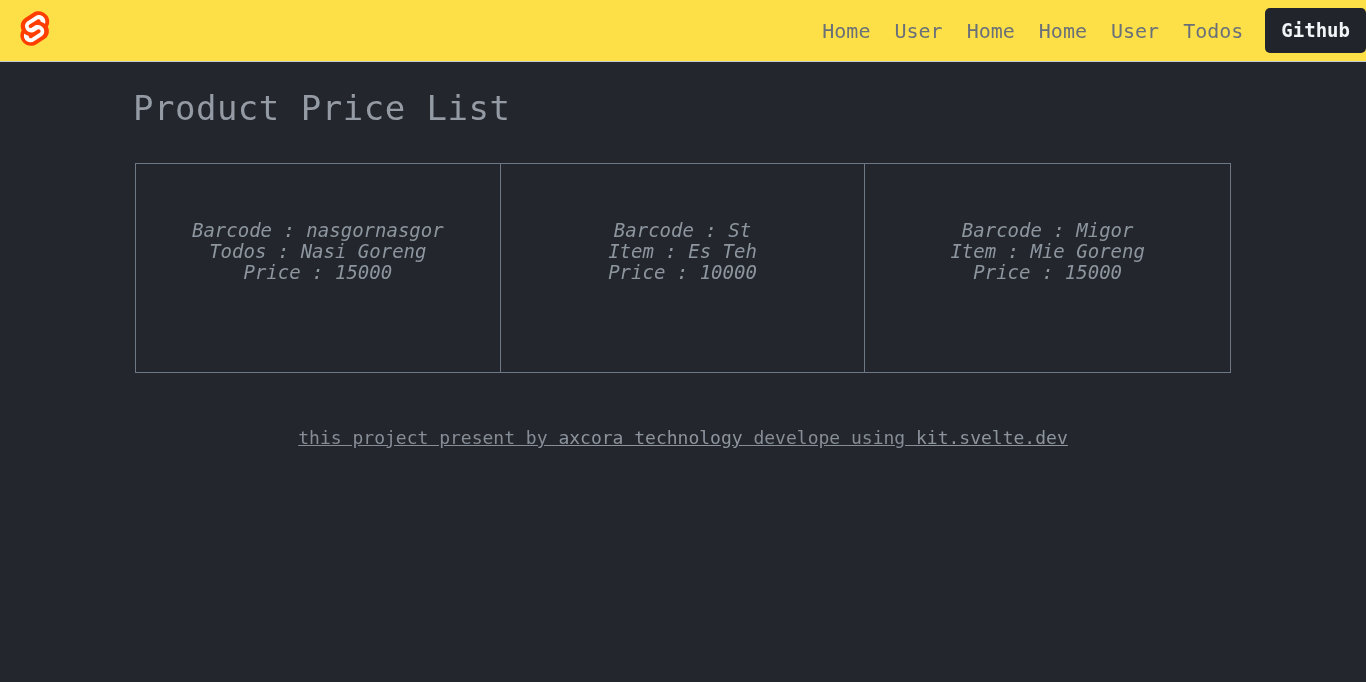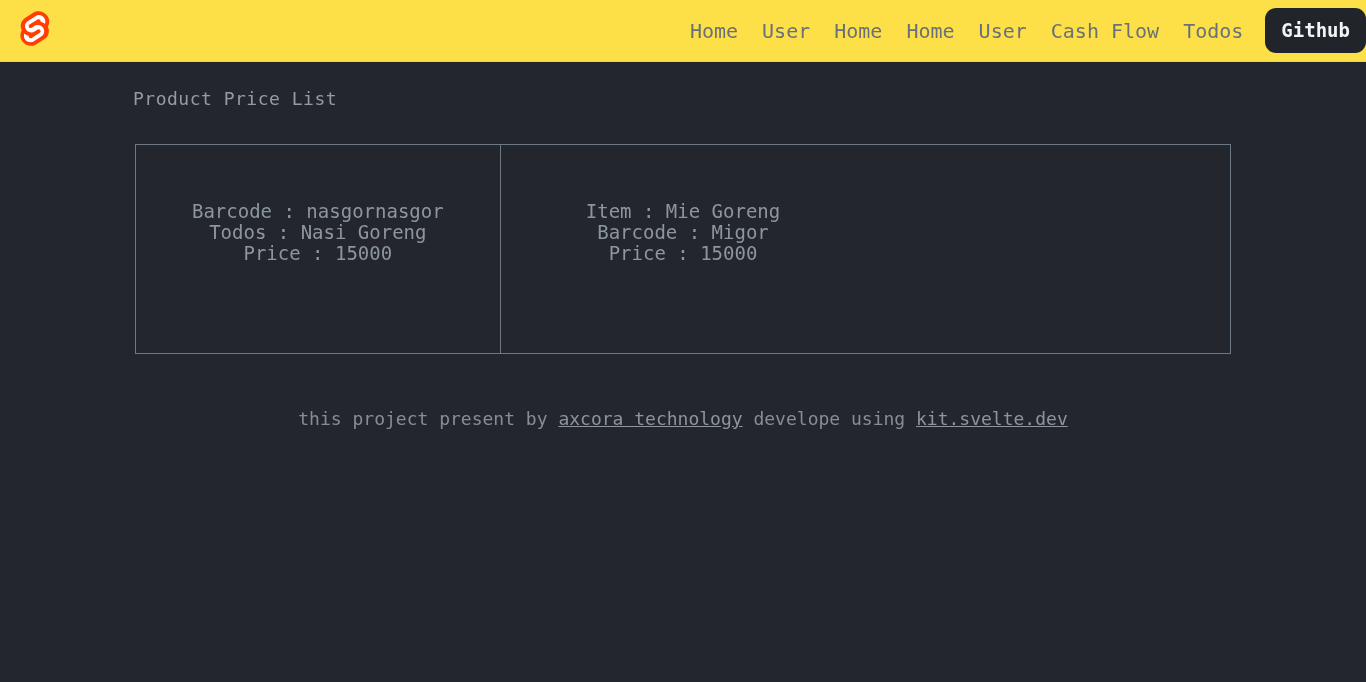--- a/index.html
+++ b/index.html
@@ -49,37 +49,37 @@
     padding: 6px 12px;
     white-space: nowrap;
     cursor: pointer;
   }
   .github-btn {
     background: #21252b;
     color: #f2f4f7;
     font-size: 19px;
     line-height: 1;
     border: none;
-    border-radius: 11px;
+    border-radius: 5px;
     padding: 13px 16px;
     margin-left: 10px;
     margin-right: 0;
     font-family: "DejaVu Sans Mono", "Liberation Mono", monospace;
     font-weight: bold;
     cursor: pointer;
     white-space: nowrap;
   }
 
   
   .main {
     padding: 0;
   }
   .page-title {
     color: #959ba4;
-    font-size: 18px;
+    font-size: 34px;
     font-weight: normal;
     letter-spacing: 0.5px;
     margin: 0;
     padding: 26px 0 0 133px;
     line-height: 1.2;
   }
 
   .card-grid {
     margin: 34px 135px 0 135px;
     display: grid;
@@ -93,28 +93,30 @@
     text-align: center;
     border-right: 1px solid #6e7884;
     color: #8d959f;
     font-size: 19px;
     line-height: 21px;
   }
   .card:last-child { border-right: none; }
   .card .line {
     white-space: normal;
     word-break: break-word;
+    font-style: italic;
   }
 
   .footer {
     margin-top: 52px;
     text-align: center;
     color: #868d97;
     font-size: 18px;
     line-height: 1.4;
+    text-decoration: underline;
   }
   .footer a {
     color: #8d949e;
     text-decoration: underline;
     cursor: pointer;
   }
 </style>
 </head>
 <body>
 
@@ -138,42 +140,46 @@
       </g>
     </svg>
   </a>
 
   <nav class="nav-links">
     <a class="nav-link" href="#">Home</a>
     <a class="nav-link" href="#">User</a>
     <a class="nav-link" href="#">Home</a>
     <a class="nav-link" href="#">Home</a>
     <a class="nav-link" href="#">User</a>
-    <a class="nav-link" href="#">Cash Flow</a>
     <a class="nav-link" href="#">Todos</a>
     <button class="github-btn">Github</button>
   </nav>
 </div>
 
 <div class="main">
 
   <h1 class="page-title">Product Price List</h1>
 
   <div class="card-grid">
 
     <div class="card">
       <div class="line">Barcode : nasgornasgor</div>
       <div class="line">Todos : Nasi Goreng</div>
       <div class="line">Price : 15000</div>
     </div>
 
+    <div class="card">
+      <div class="line">Barcode : St</div>
+      <div class="line">Item : Es Teh</div>
+      <div class="line">Price : 10000</div>
+    </div>
 
     <div class="card">
+      <div class="line">Barcode : Migor</div>
       <div class="line">Item : Mie Goreng</div>
-      <div class="line">Barcode : Migor</div>
       <div class="line">Price : 15000</div>
     </div>
 
   </div>
 
   <div class="footer">
     <span>this project present by </span><a href="#">axcora technology</a><span> develope using </span><a href="#">kit.svelte.dev</a>
   </div>
 
 </div>

